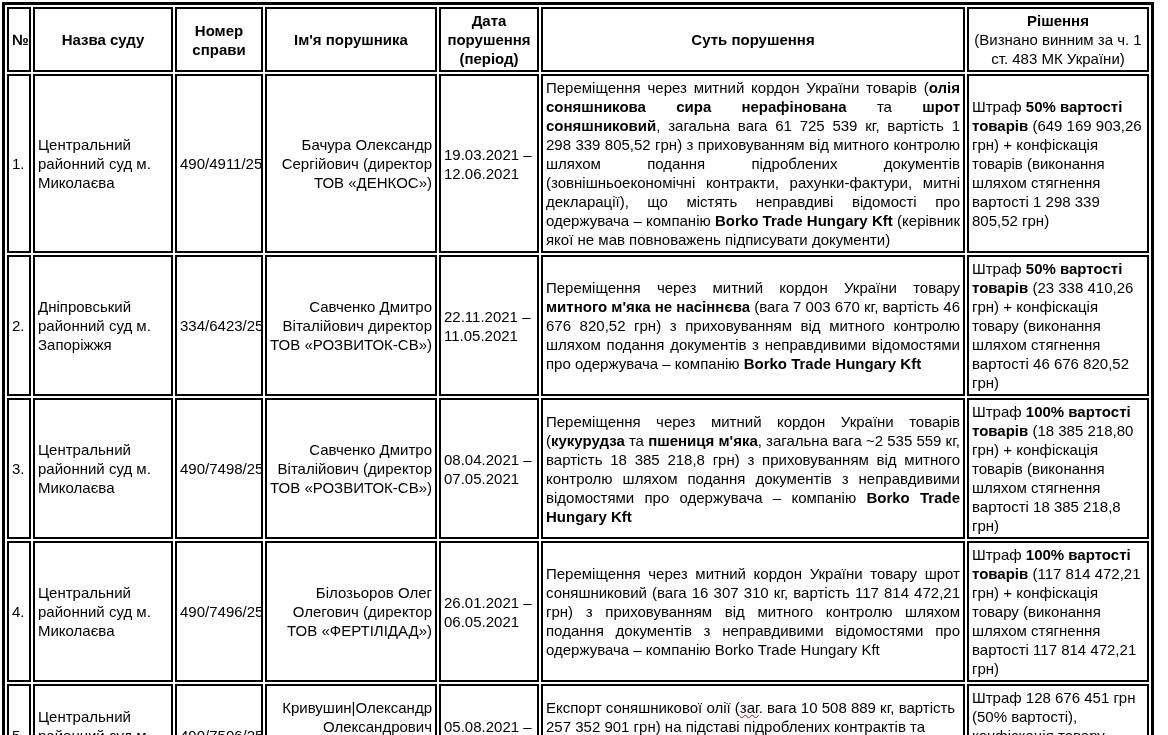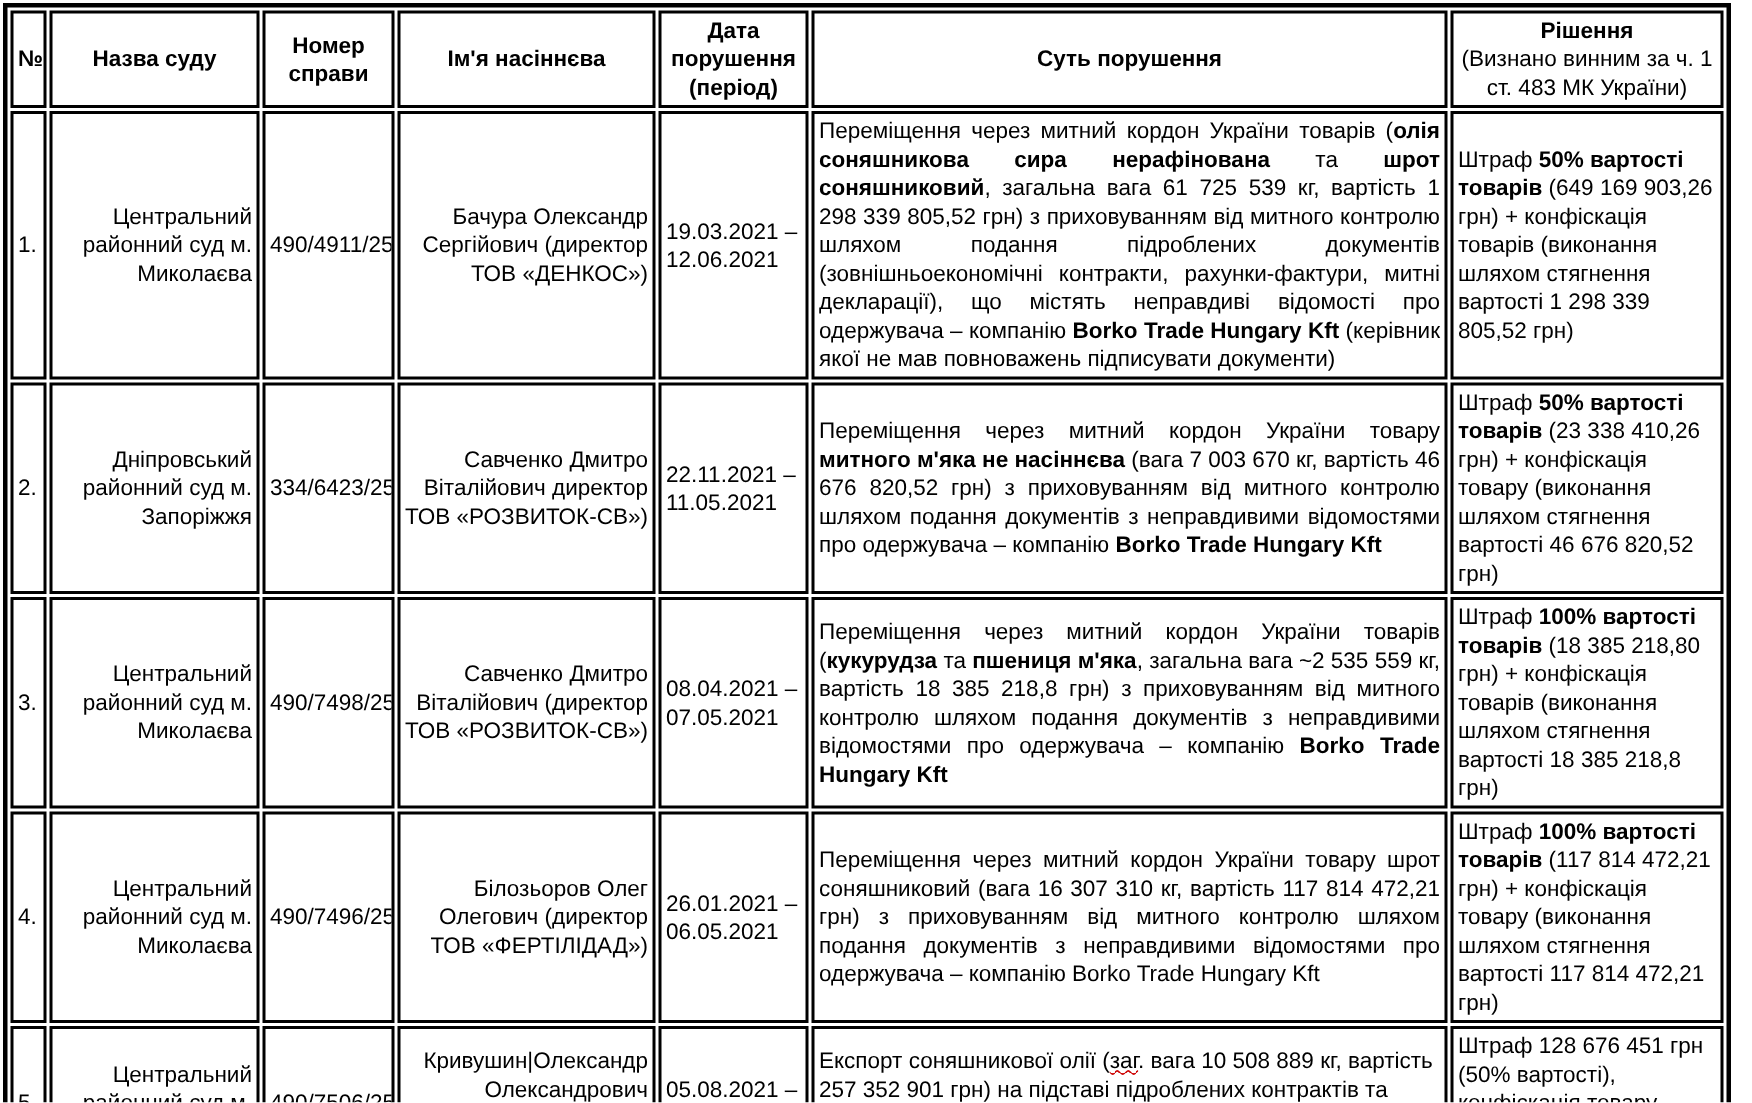--- a/index.html
+++ b/index.html
@@ -49,21 +49,21 @@
   }
   
   tr.r-header { height: 58px; }
   tr.r1 { height: 160px; }
   tr.r2 { height: 132px; }
   tr.r3 { height: 131px; }
   tr.r4 { height: 132px; }
   tr.r5 { height: 95px; }
   
   td.c-num    { text-align: left; padding-left: 2px; padding-right: 1px; }
-  td.c-court  { text-align: right; }
+  td.c-court  { text-align: left; }
   td.c-case   { text-align: center; padding-left: 1px; padding-right: 1px; }
   td.c-name   { text-align: right; }
   td.c-date   { text-align: left; }
   td.c-essence {
     text-align: justify;
     padding: 2px 5px;
     margin-top: 44px;
   }
   td.c-essence.align-left { text-align: left; }
   td.c-decision {
@@ -91,21 +91,21 @@
       <col style="width:172px">
       <col style="width:100px">
       <col style="width:424px">
       <col style="width:182px">
     </colgroup>
     <tbody>
       <tr class="r-header">
         <th>№</th>
         <th>Назва суду</th>
         <th>Номер справи</th>
-        <th>Ім'я насіннєва</th>
+        <th>Ім'я порушника</th>
         <th>Дата порушення (період)</th>
         <th>Суть порушення</th>
         <th>
           <span class="hdr-title">Рішення</span>
           <span class="hdr-sub">(Визнано винним за ч. 1 ст. 483 МК України)</span>
         </th>
       </tr>
 
       <tr class="r1">
         <td class="c-num">1.</td>

